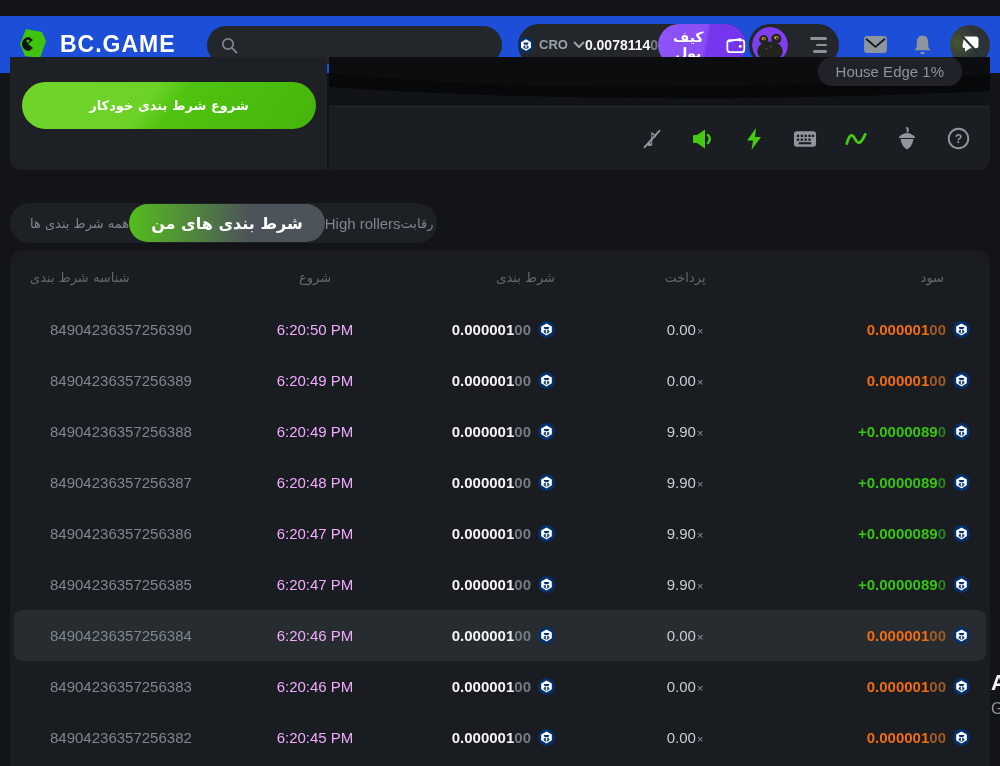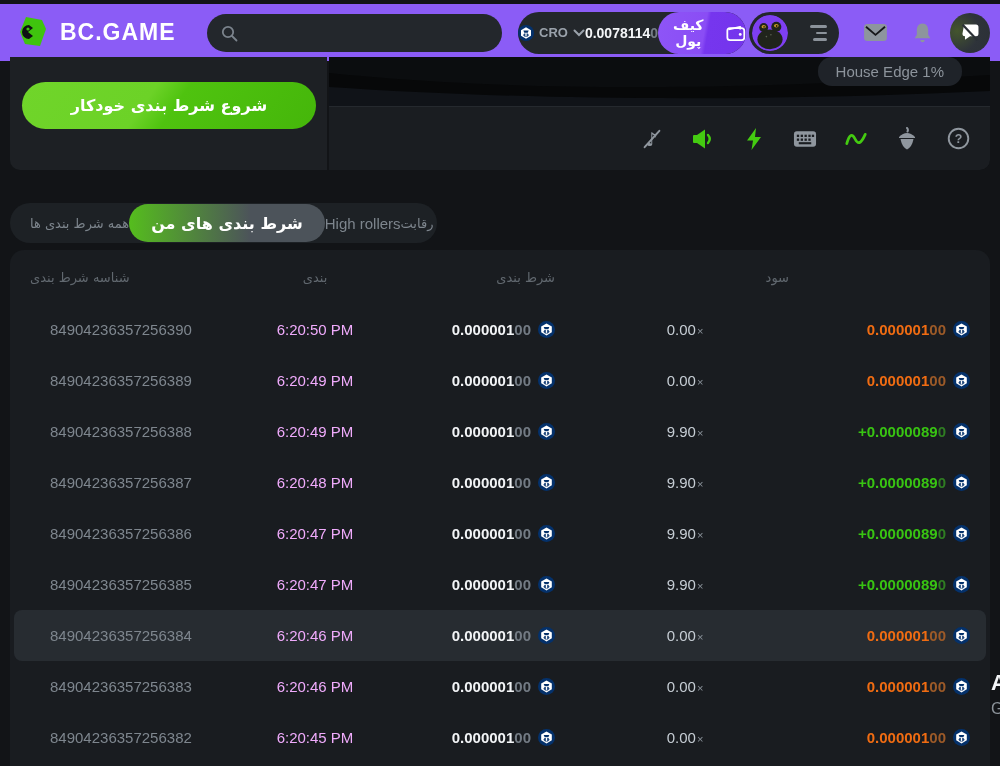--- a/index.html
+++ b/index.html
@@ -6,21 +6,21 @@
   html,body { width:1000px; height:766px; overflow:hidden; }
   body {
     background:#121417;
     font-family:"Liberation Sans","DejaVu Sans",sans-serif;
     color:#e6e9ec;
     position:relative;
   }
   .rtl { direction:rtl; font-family:"DejaVu Sans","Liberation Sans",sans-serif; }
 
   
-  .header { position:absolute; left:0; top:4px; width:1000px; height:57px; background:#8b5cf6; }
+  .header { position:absolute; left:0; top:16px; width:1000px; height:57px; background:#1d4ed8; }
   .logo { position:absolute; left:16px; top:11px; display:flex; align-items:center; gap:10px; }
   .logo-text { font-size:23px; font-weight:800; color:#ffffff; letter-spacing:1px; }
   .searchbar {
     position:absolute; left:207px; top:10px; width:295px; height:38px;
     background:#23272c; border-radius:19px; display:flex; align-items:center; gap:9px; padding:0 14px;
   }
   .search-ph { color:#7b838c; font-size:13.5px; white-space:nowrap; overflow:hidden; }
   .wallet-group {
     position:absolute; left:518px; top:8px; width:228px; height:42px;
     background:#23272b; border-radius:21px; display:flex; align-items:center;
@@ -50,21 +50,21 @@
     display:flex; align-items:center; justify-content:center;
   }
 
   
   .bet-panel {
     position:absolute; left:10px; top:57px; width:317px; height:113px;
     background:#1d2024; border-radius:0 0 0 10px;
   }
   .auto-btn {
     position:absolute; left:12px; top:25px; width:294px; height:47px; border:none; cursor:pointer;
-    border-radius:25px; color:#fff; font-weight:bold; font-size:16px;
+    border-radius:25px; color:#fff; font-weight:bold; font-size:13px;
     background:linear-gradient(125deg,#70d52a 0%,#6cd227 42%,#4fc30f 52%,#45b60a 100%);
     font-family:"DejaVu Sans",sans-serif;
   }
   .game-area {
     position:absolute; left:329px; top:57px; width:661px; height:113px;
     background:#0b0d0f; border-radius:0 0 10px 0; overflow:hidden;
   }
   .canvas-waves { position:absolute; left:0; top:0; width:661px; height:49px; }
   .house-edge {
     position:absolute; right:28px; top:0; height:29px; padding:0 18px;
@@ -287,22 +287,23 @@
 <div class="tabs">
   <span class="tab rtl">همه شرط بندی ها</span>
   <span class="tab active rtl">شرط بندی های من</span>
   <span class="tab latin">High rollers</span>
   <span class="tab rtl">رقابت</span>
 </div>
 
 <div class="table-panel">
   <div class="tgrid thead">
     <span class="th-id rtl">شناسه شرط بندی</span>
-    <span class="th-time rtl">بندی</span>
+    <span class="th-time rtl">شروع</span>
     <span class="th-bet rtl">شرط بندی</span>
+    <span class="th-payout rtl">پرداخت</span>
     <span class="th-profit rtl">سود</span>
   </div>
   <div>
   <div class="tgrid trow">
     <span class="cell-id">84904236357256390</span>
     <span class="cell-time">6:20:50 PM</span>
     <span class="cell-bet">
       <span><span class="main">0.000001</span><span class="bdim">00</span></span>
       <span class="coin">
         <svg width="17" height="17" viewBox="0 0 24 24">

